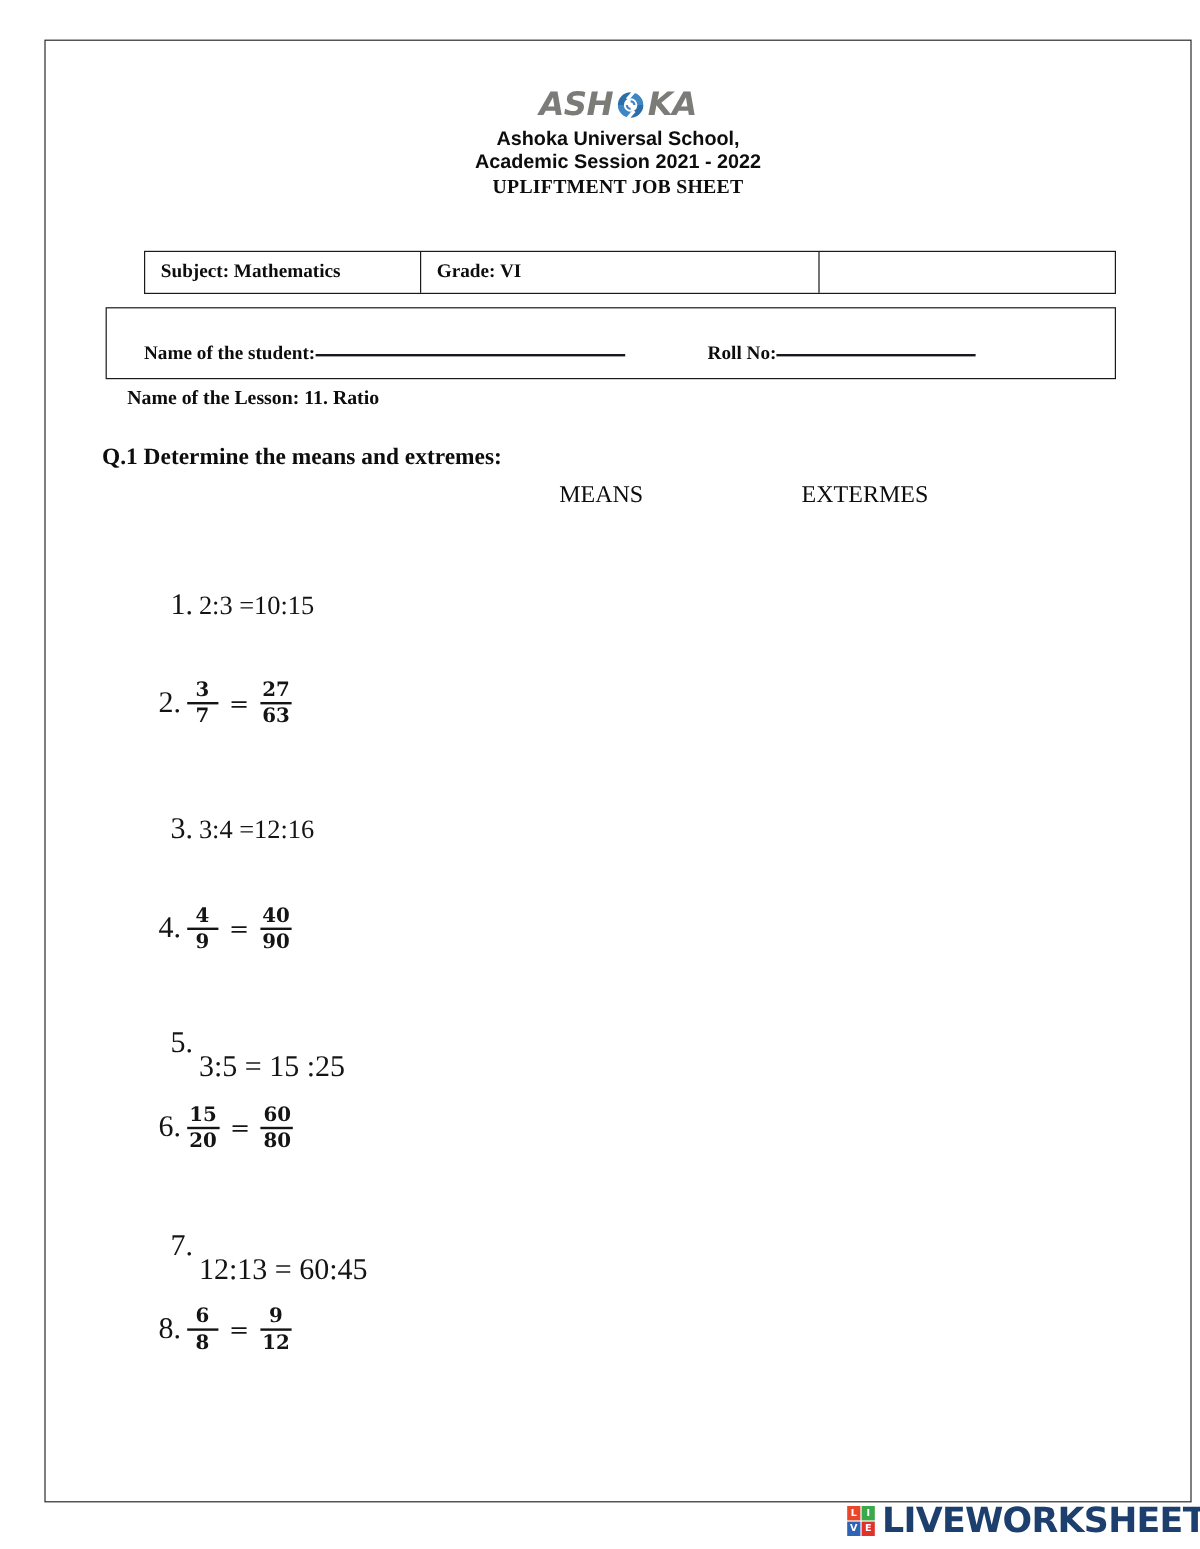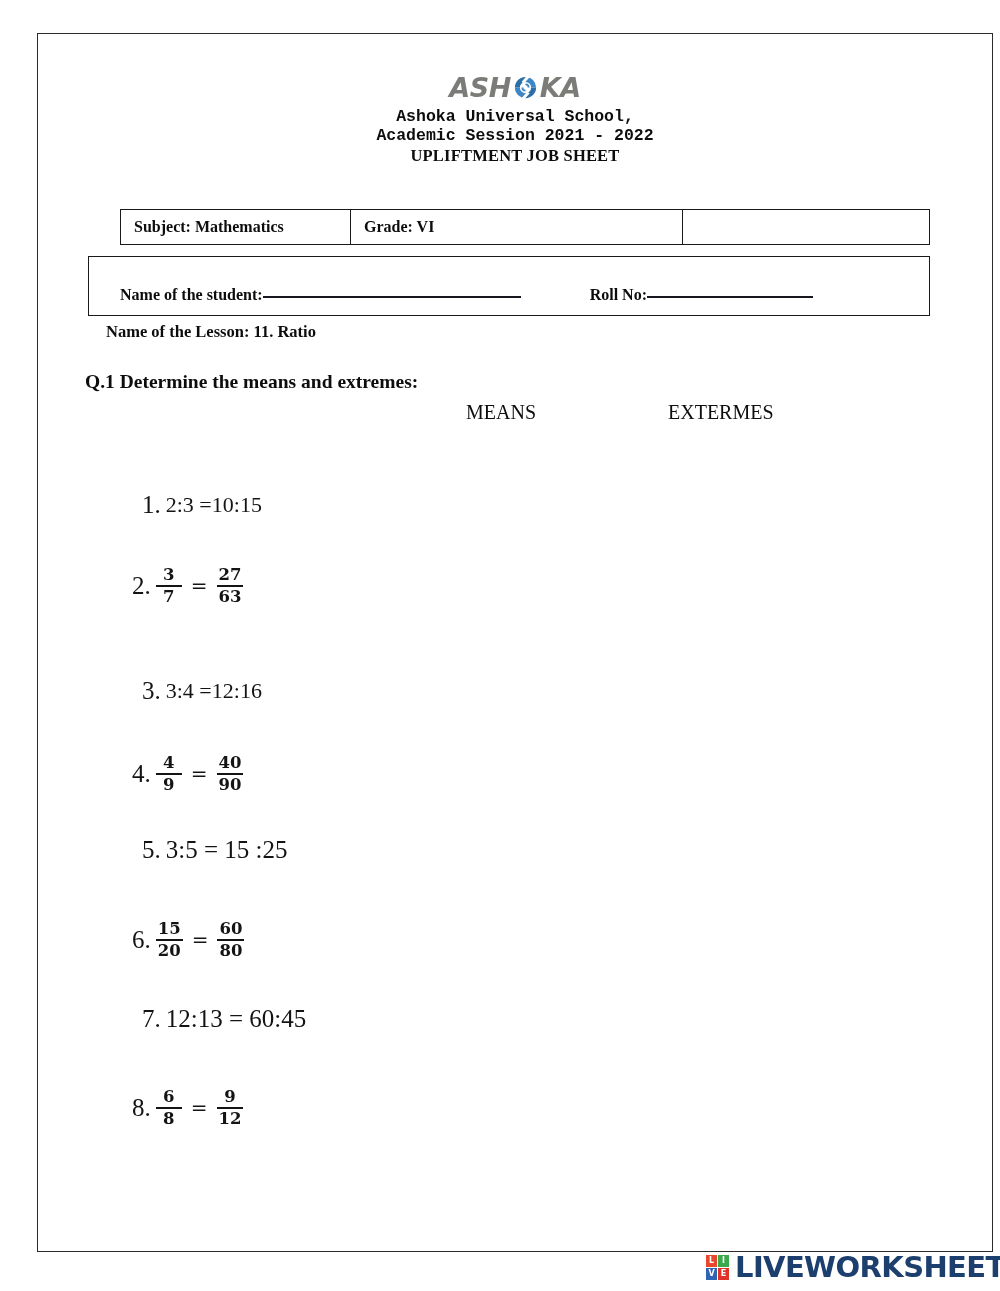--- a/index.html
+++ b/index.html
@@ -63,21 +63,21 @@
   .logo-mark {
     width: 25px;
     height: 25px;
     position: relative;
     display: inline-block;
     margin: 0 1px;
   }
   .logo-mark svg { display: block; }
 
   .school-line {
-    font-family: Liberation Mono, monospace;
+    font-family: Liberation Sans, sans-serif;
     font-weight: bold;
     font-size: 16.5px;
     line-height: 19px;
     color: #0d0d0d;
   }
   .sheet-title {
     font-family: "Liberation Serif", serif;
     font-weight: bold;
     font-size: 16.5px;
     line-height: 21px;
@@ -201,21 +201,21 @@
   }
   .p-num {
     font-size: 25px;
     line-height: 1;
     margin-right: 5px;
   }
   .p-ratio {
     font-size: 22px;
     line-height: 1;
   }
-  .p-ratio.big { font-size: 25px; }
+  .p-ratio.big { font-size: 25px; margin-top: 40px; }
 
   
   .frac-eq {
     display: flex;
     align-items: center;
     gap: 9px;
   }
   .frac {
     display: inline-flex;
     flex-direction: column;

